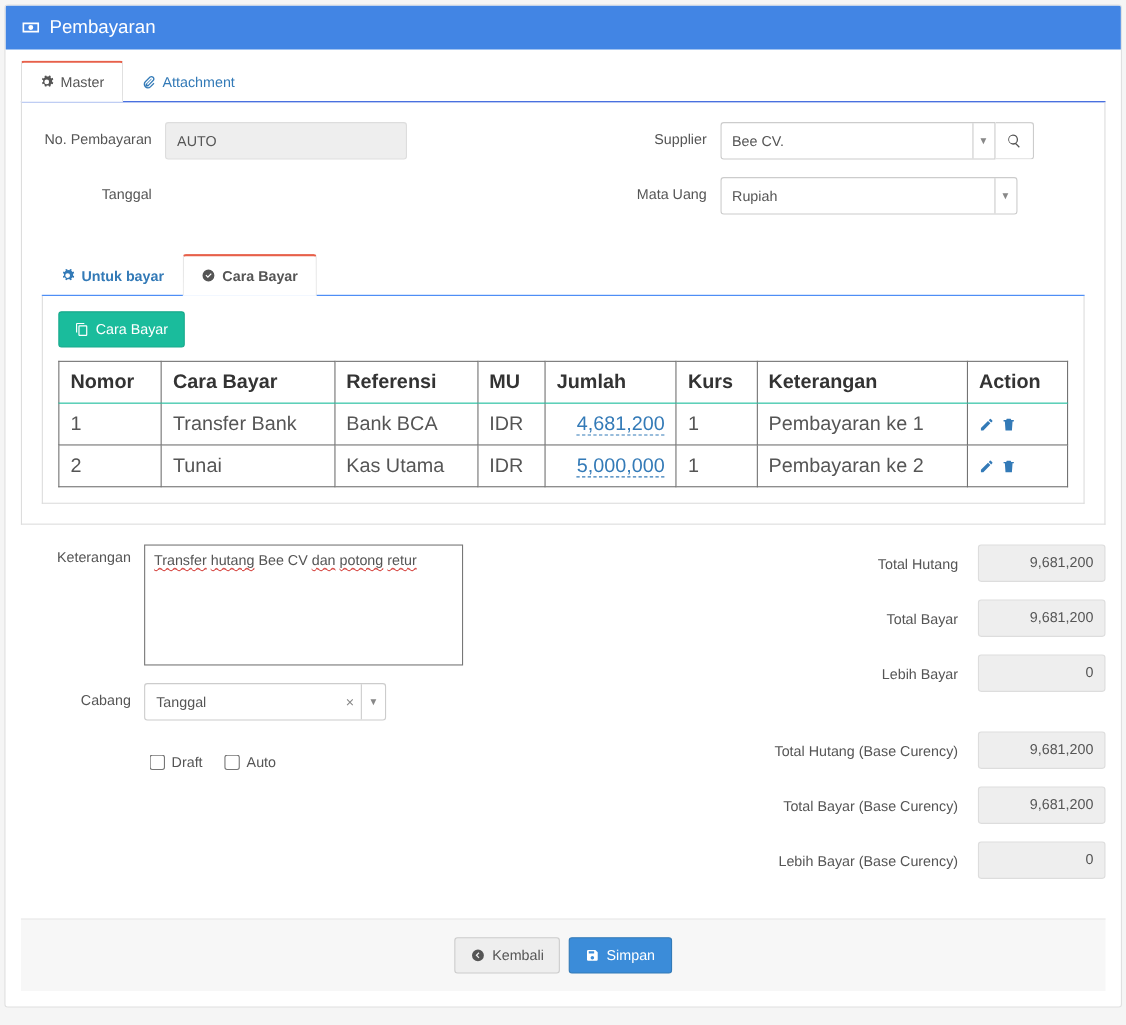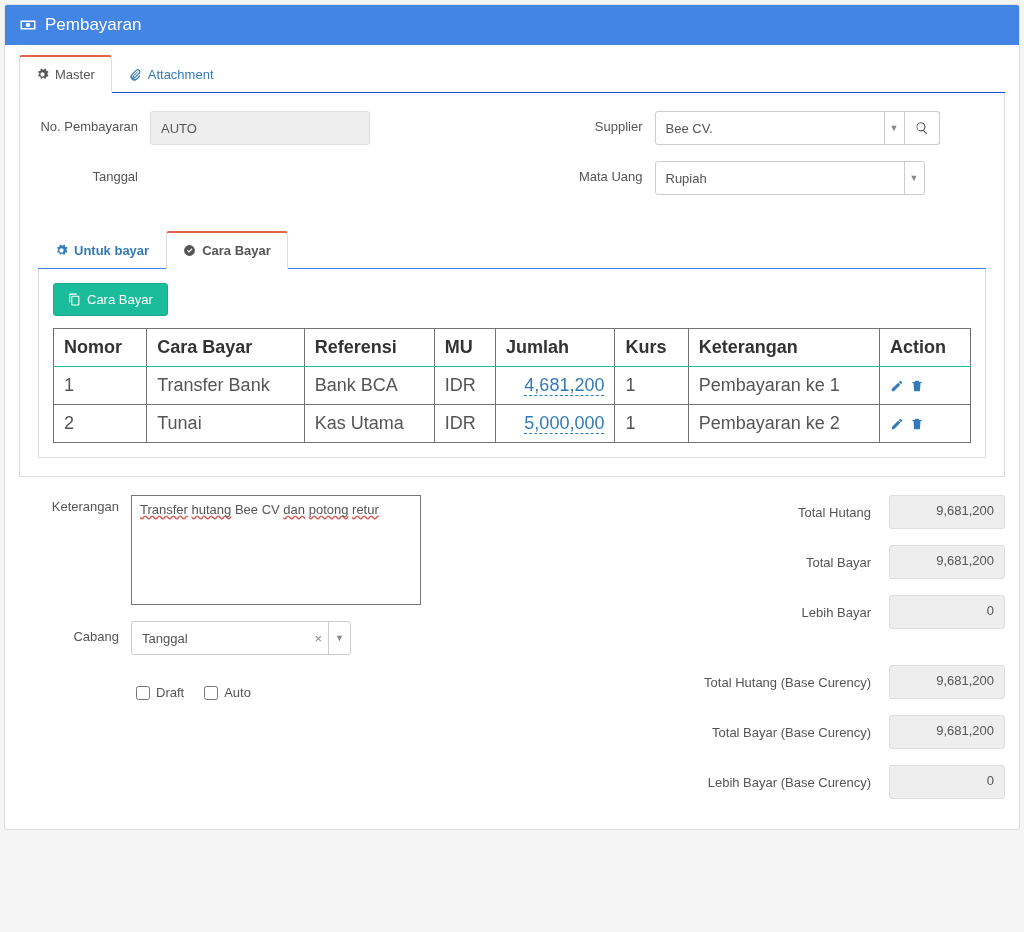--- a/index.html
+++ b/index.html
@@ -390,15 +390,29 @@
           <span class="total-label">Total Bayar (Base Curency)</span>
           <span class="total-value">9,681,200</span>
         </div>
         <div class="total-row">
           <span class="total-label">Lebih Bayar (Base Curency)</span>
           <span class="total-value">0</span>
         </div>
       </div>
     </div>
 
+    <div class="footer">
+      <button class="btn gray">
+        <svg viewBox="0 0 24 24">
+            <path d="M12 2a10 10 0 100 20 10 10 0 000-20zm1 15l-5-5 5-5 1.5 1.5L11 12l3.5 3.5L13 17z"></path>
+          </svg>
+        <span>Kembali</span>
+      </button>
+      <button class="btn blue">
+        <svg viewBox="0 0 24 24">
+            <path d="M17 3H5a2 2 0 00-2 2v14a2 2 0 002 2h14a2 2 0 002-2V7l-4-4zm-5 16a3 3 0 110-6 3 3 0 010 6zm3-10H6V5h9v4z"></path>
+          </svg>
+        <span>Simpan</span>
+      </button>
+    </div>
 
   </div>
 </div>
 
 </body></html>

